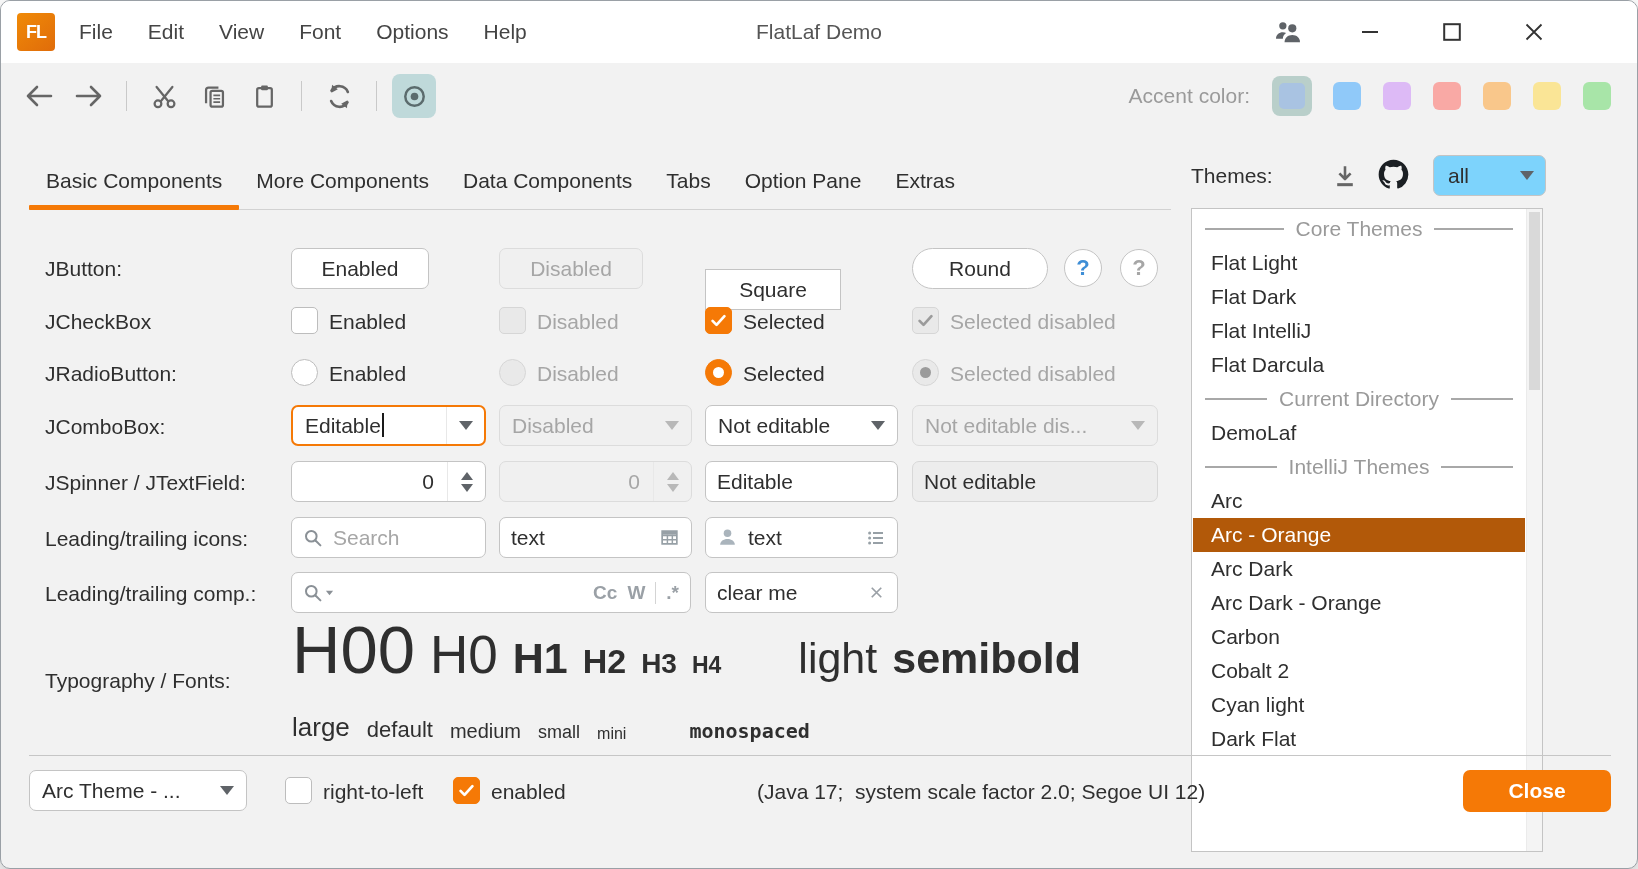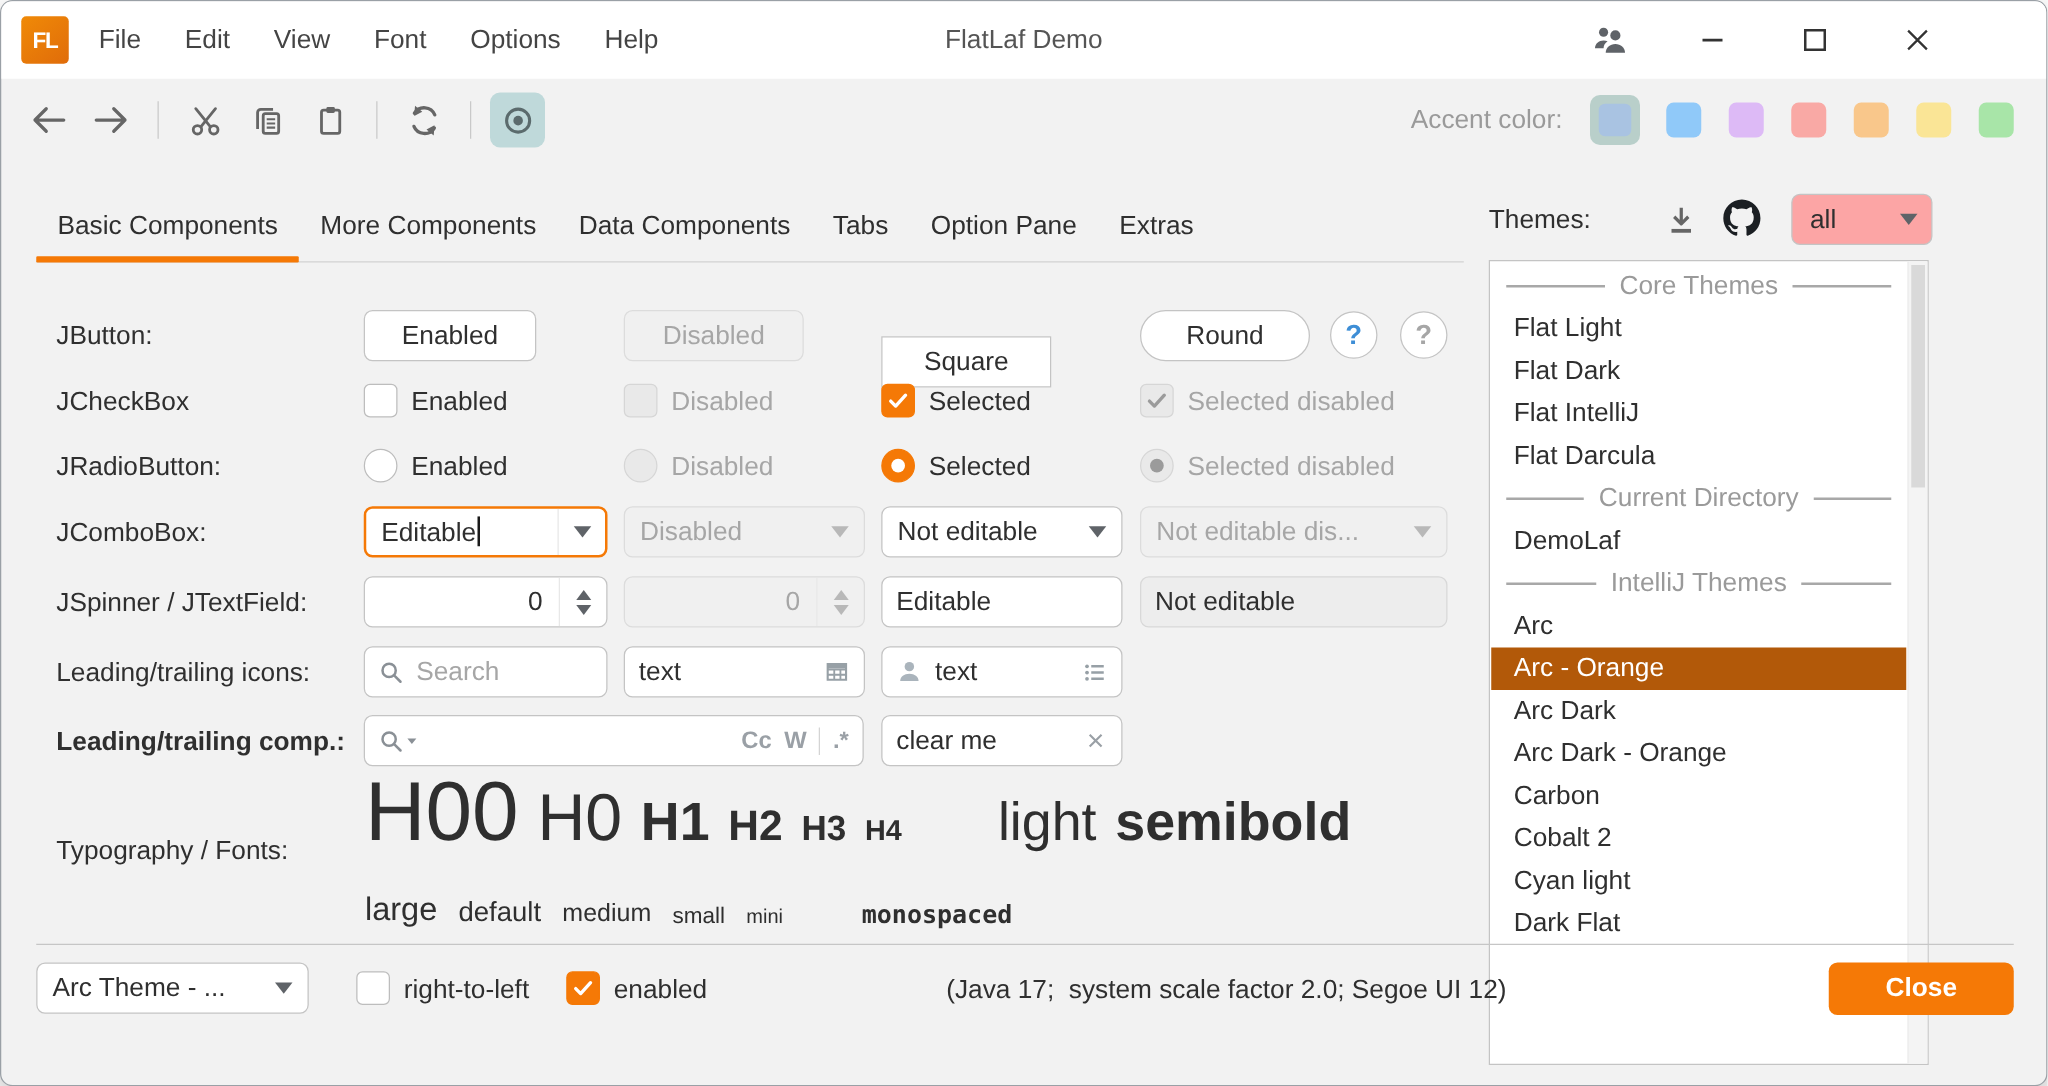--- a/index.html
+++ b/index.html
@@ -32,21 +32,21 @@
     display:flex;align-items:center;justify-content:center;margin-right:-1px;}
   .swatch-sel-wrap .swatch{width:26px;height:26px;border-radius:5px;}
   
   .tabs{position:absolute;left:28px;top:150px;height:59px;display:flex;}
   .tab{padding:0 17px;display:flex;align-items:center;font-size:21px;color:#2f2f2f;position:relative;}
   .tab.active::after{content:"";position:absolute;left:0;right:0;bottom:0;height:5px;background:var(--accent,#f57906);border-radius:1px;}
   .tabline{position:absolute;left:28px;top:208px;width:1142px;height:1px;background:#d2d2d2;}
   
   .themes-label{position:absolute;left:1190px;top:163px;font-size:21px;color:#2f2f2f;text-align:right;}
   .hbtn{position:absolute;width:36px;height:36px;display:flex;align-items:center;justify-content:center;}
-  .filter-combo{position:absolute;left:1432px;top:154px;width:113px;height:41px;background:#fca5a5;
+  .filter-combo{position:absolute;left:1432px;top:154px;width:113px;height:41px;background:#7dd3fc;
     border:1px solid #c4c4c4;border-radius:7px;display:flex;align-items:center;font-size:21px;}
   .filter-combo .val{flex:1;padding-left:14px;}
   
   .theme-list{position:absolute;left:1190px;top:207px;width:352px;height:644px;background:#fff;border:1px solid #c4c4c4;overflow:hidden;}
   .tl-items{position:absolute;left:1px;top:3px;right:17px;}
   .tl-sep{display:flex;align-items:center;gap:12px;height:34px;color:#9a9a9a;font-size:21px;padding:0 12px;}
   .tl-sep .line{flex:1;height:2px;background:#a8a8a8;}
   .tl-item{height:34px;display:flex;align-items:center;padding-left:18px;font-size:21px;color:#2f2f2f;}
   .tl-item.selected{background:var(--selection,#b25909);color:#fff;}
   .tl-scroll{position:absolute;right:0;top:0;bottom:0;width:16px;background:#f4f4f4;border-left:1px solid #ebebeb;}
@@ -466,21 +466,21 @@
           <circle cx="3.6" cy="5" r="1.5"></circle>
           <rect x="7" y="4" width="10" height="2"></rect>
           <circle cx="3.6" cy="10" r="1.5"></circle>
           <rect x="7" y="9" width="10" height="2"></rect>
           <circle cx="3.6" cy="15" r="1.5"></circle>
           <rect x="7" y="14" width="10" height="2"></rect>
         </svg>
     </span>
   </div>
 
-  <div class="rowlabel" style="top:581px;font-weight:bold;">Leading/trailing comp.:</div>
+  <div class="rowlabel" style="top:581px;">Leading/trailing comp.:</div>
   <div class="tfield" style="left:290px;top:571px;width:400px;">
     <span class="ticon">
       <svg width="20" height="20" viewBox="0 0 20 20">
           <circle cx="8.3" cy="8.3" r="5.3" fill="none" stroke="#8a9096" stroke-width="2"></circle>
           <path d="M12.5 12.5L17.4 17.4" stroke="#8a9096" stroke-width="2" stroke-linecap="round"></path>
         </svg>
       <svg width="9" height="9" viewBox="0 0 10 10" style="margin-left:2px;">
           <polygon points="1,3 9,3 5,8" fill="#8a9096"></polygon>
         </svg>
     </span>

